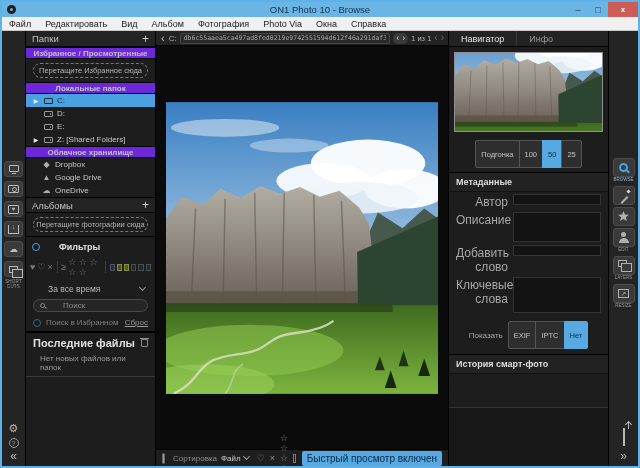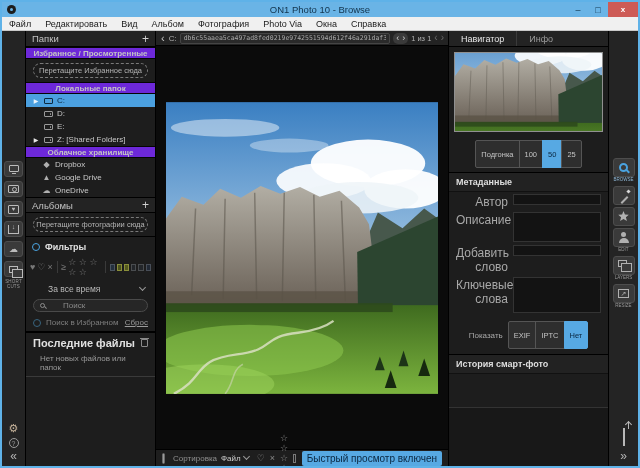--- a/index.html
+++ b/index.html
@@ -75,21 +75,21 @@
   .sec-head{height:12px;background:#6d28d9;border-top:1px solid #050505;border-bottom:1px solid #050505;
     display:flex;align-items:center;justify-content:center;font-size:8px;font-weight:bold;color:#c4c4c4;flex:0 0 auto;}
   .dropzone{margin:4px 7px;height:15px;border:1px dashed #7a7a7a;border-radius:8px;display:flex;align-items:center;justify-content:center;
     font-size:7.5px;color:#b4b4b4;flex:0 0 auto;}
   .tree-row{height:13px;display:flex;align-items:center;gap:4px;padding-left:6px;color:#c8c8c8;font-size:8px;flex:0 0 auto;}
   .tree-row .tri{width:8px;color:#e8e8e8;font-size:6px;text-align:center;}
   .tree-row.sel{background:#4ba0e0;color:#0d2a40;}
   .tree-row.sel .ic-drive{border-color:#0d2a40;}
   .tree-row.sel .tri{color:#eaf4fb;}
   .cloud-glyph{width:9px;text-align:center;font-size:8px;color:#b0b0b0;}
-  .filters-title{display:flex;align-items:center;gap:5px;padding:5px 6px 2px;color:#e0e0e0;font-size:9px;font-weight:bold;flex:0 0 auto;}
+  .filters-title{display:flex;align-items:center;gap:19px;padding:5px 6px 2px;color:#e0e0e0;font-size:9px;font-weight:bold;flex:0 0 auto;}
   .filter-icons{display:flex;align-items:center;gap:2px;padding:3px 4px;color:#787878;font-size:9px;flex:0 0 auto;}
   .filter-icons .sep{width:1px;height:12px;background:#3a3a3a;margin:0 2px;}
   .swatch{width:7px;height:7px;border:1px solid rgba(255,255,255,.18);}
   .swatch.lit{border-color:#8a8f3a;}
   .time-row{display:flex;align-items:center;padding:4px 10px 3px 22px;color:#b8b8b8;font-size:8.5px;flex:0 0 auto;}
   .time-row .chev-down{margin-left:auto;}
   .search-box{margin:2px 7px;height:13px;background:#262626;border:1px solid #4a4a4a;border-radius:7px;
     display:flex;align-items:center;gap:16px;padding:0 6px;flex:0 0 auto;}
   .search-box input{background:transparent;border:none;outline:none;color:#bbb;font-size:8px;width:100%;
     font-family:"Liberation Sans",sans-serif;}

